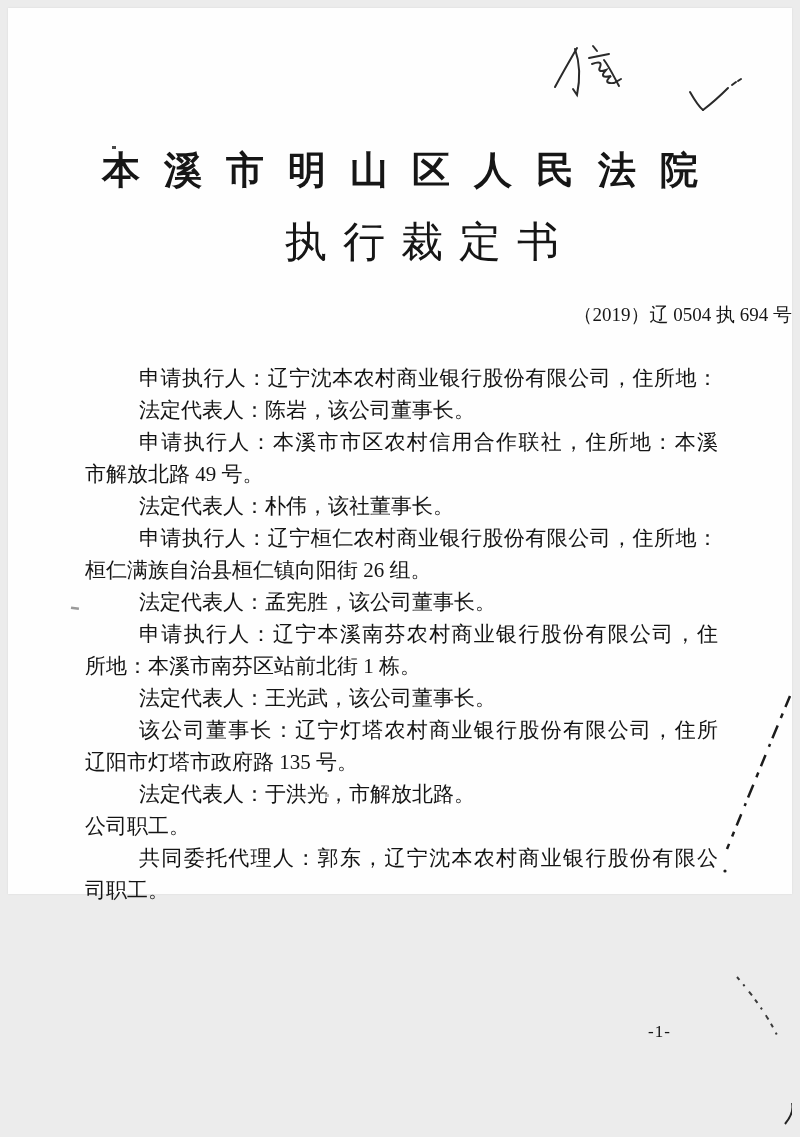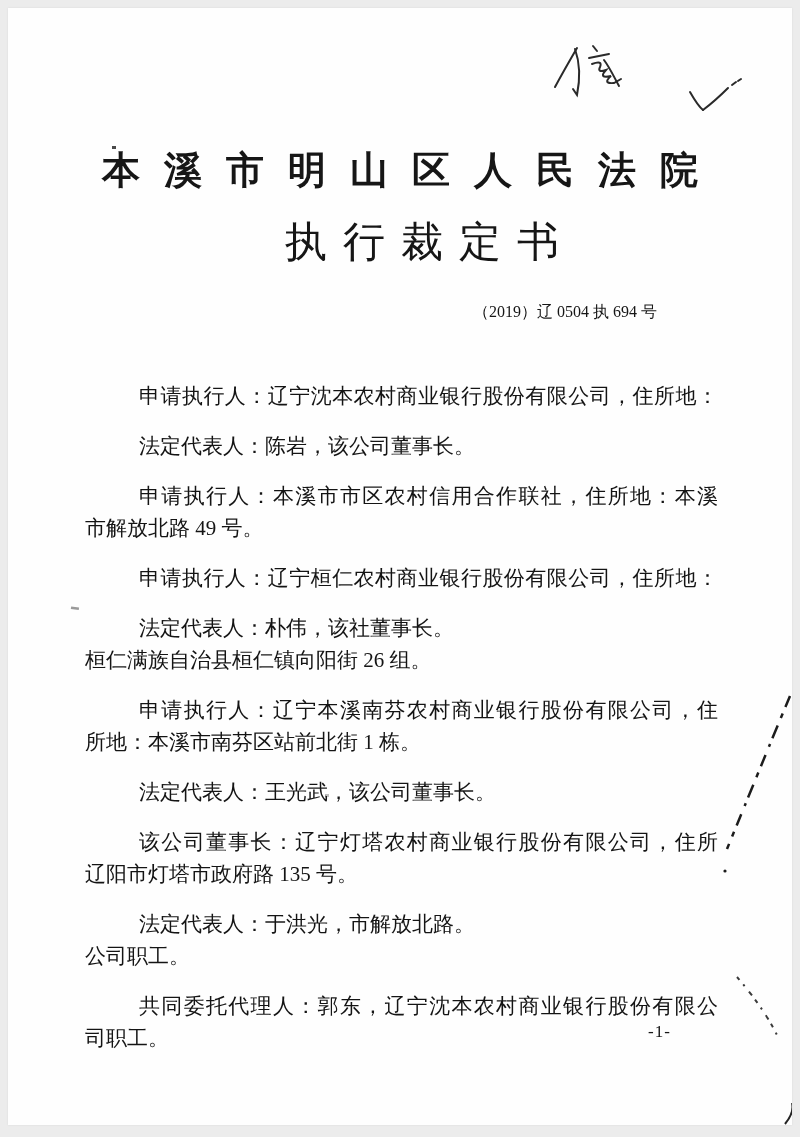--- a/index.html
+++ b/index.html
@@ -5,21 +5,21 @@
   html,body{margin:0;padding:0;}
   body{
     width:800px;height:1137px;
     background:#ececec;
     position:relative;
     overflow:hidden;
     font-family:"Liberation Serif","DejaVu Serif",serif;
   }
   .page{
     position:absolute;left:8px;top:8px;
-    width:784px;height:1117px;
+    width:784px;height:886px;
     background:#fefefe;
     box-shadow:0 0 2px rgba(0,0,0,0.08);
   }
   .artifacts{
     position:absolute;left:0;top:0;width:784px;height:1117px;
     pointer-events:none;
   }
   .court-title{
     position:absolute;top:137px;left:0;width:100%;
     text-align:center;
@@ -29,31 +29,31 @@
   .court-title .sp{display:inline-block;letter-spacing:24px;margin-right:-24px;}
   .doc-title{
     position:absolute;top:206px;left:15px;width:100%;
     text-align:center;
     font-size:42px;font-weight:normal;color:#161616;
     white-space:nowrap;
   }
   .doc-title .sp{display:inline-block;letter-spacing:16px;margin-right:-16px;margin-left:14px;}
   .case-number{
     position:absolute;top:294px;left:0;width:100%;
-    box-sizing:border-box;padding-right:135px;
+    box-sizing:border-box;
     text-align:right;
-    font-size:16px;color:#161616;
+    font-size:19px;color:#161616;
     white-space:nowrap;
   }
   .body-text{
     position:absolute;top:354px;left:77px;width:633px;
     font-size:21px;line-height:32px;color:#141414;
   }
   .text-line{height:32px;overflow:hidden;}
-  .text-line.indent{text-indent:54px;margin-top:18px;}
+  .text-line.indent{text-indent:54px;}
   .text-line.fill{text-align:justify;text-align-last:justify;}
   .page-number{
     position:absolute;top:1014px;left:640px;
     font-size:17px;letter-spacing:1px;color:#161616;
   }
 </style>
 </head>
 <body>
 
 <div class="page">
@@ -98,23 +98,24 @@
     <span class="sp">执行裁定书</span>
   </div>
 
   <div class="case-number">（2019）辽 0504 执 694 号</div>
 
   <div class="body-text">
       <div class="text-line indent fill">申请执行人：辽宁沈本农村商业银行股份有限公司，住所地：</div>
       <div class="text-line indent">法定代表人：陈岩，该公司董事长。</div>
       <div class="text-line indent fill">申请执行人：本溪市市区农村信用合作联社，住所地：本溪</div>
       <div class="text-line">市解放北路 49 号。</div>
+      <div class="text-line indent">法定代表人：朴伟，该社董事长。</div>
       <div class="text-line indent fill">申请执行人：辽宁桓仁农村商业银行股份有限公司，住所地：</div>
-      <div class="text-line indent">法定代表人：朴伟，该社董事长。</div>
       <div class="text-line">桓仁满族自治县桓仁镇向阳街 26 组。</div>
+      <div class="text-line indent">法定代表人：孟宪胜，该公司董事长。</div>
       <div class="text-line indent fill">申请执行人：辽宁本溪南芬农村商业银行股份有限公司，住</div>
       <div class="text-line">所地：本溪市南芬区站前北街 1 栋。</div>
       <div class="text-line indent">法定代表人：王光武，该公司董事长。</div>
       <div class="text-line indent fill">该公司董事长：辽宁灯塔农村商业银行股份有限公司，住所地：</div>
       <div class="text-line">辽阳市灯塔市政府路 135 号。</div>
       <div class="text-line indent">法定代表人：于洪光，市解放北路。</div>
       <div class="text-line">公司职工。</div>
       <div class="text-line indent fill">共同委托代理人：郭东，辽宁沈本农村商业银行股份有限公</div>
       <div class="text-line">司职工。</div>
     </div>

